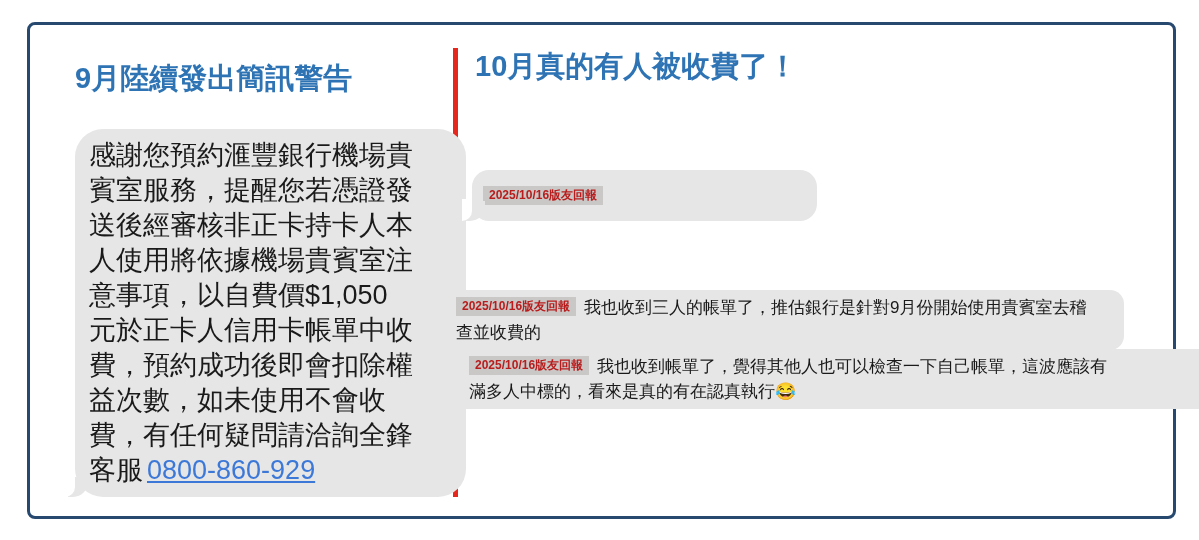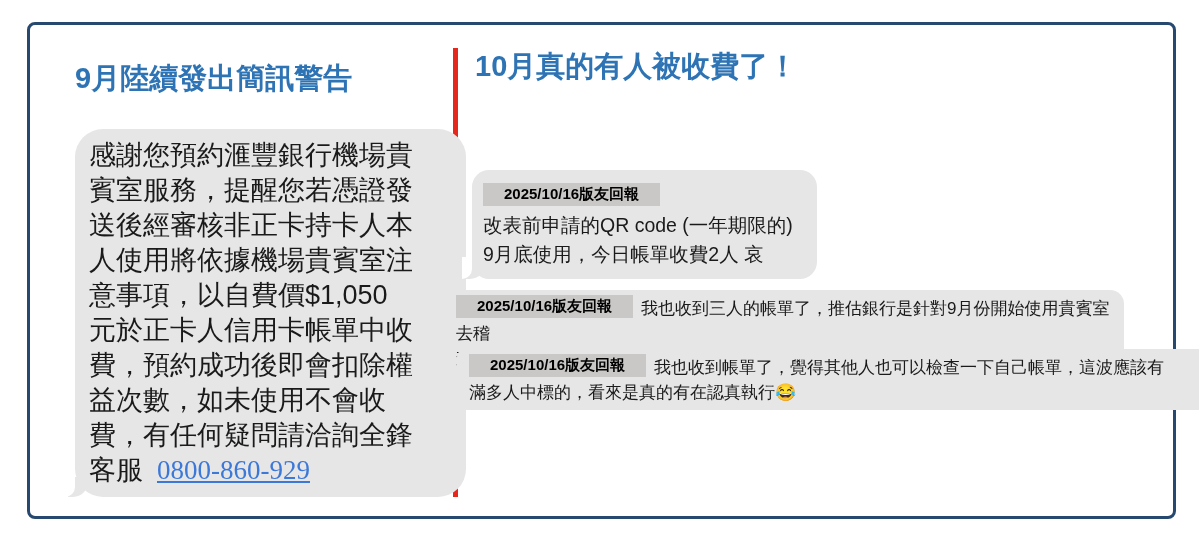--- a/index.html
+++ b/index.html
@@ -45,26 +45,26 @@
     background:#ffffff;border-bottom-right-radius:10px;
   }
 
   .sms-bubble{
     left:75px;top:129px;width:391px;padding:9px 14px;
     font-size:27px;line-height:35px;border-radius:28px;
   }
   .pre{white-space:pre-line;}
   .phone-link{
     color:var(--link-blue);text-decoration:underline;
-    text-decoration-color:var(--link-blue);margin-left:14px;cursor:pointer;font-family:Liberation Serif, serif;
+    text-decoration-color:var(--link-blue);margin-left:4px;cursor:pointer;
   }
 
   .tag{
-    display:inline-block;background:var(--tag-gray);color:#000000;
-    font-size:15px;font-weight:700;line-height:1.25;padding:2px 21px;
+    display:inline-block;background:var(--tag-gray);color:#b91c1c;
+    font-size:12px;font-weight:700;line-height:1.25;padding:2px 6px;
     vertical-align:3px;
   }
   .tag-line{display:block;margin-bottom:4px;}
   .tag-line .tag{vertical-align:baseline;}
   .inline-tag{margin-right:8px;}
 
   .report-1{left:472px;top:170px;width:345px;padding:8px 11px 10px 11px;font-size:19.5px;line-height:29px;}
   .report-2{left:444px;top:290px;width:680px;padding:5px 12px;font-size:17px;line-height:25px;border-radius:14px;}
   .report-3{left:457px;top:349px;width:831px;padding:5px 12px;font-size:17px;line-height:25px;border-radius:8px;}
 </style>
@@ -86,22 +86,20 @@
 費，預約成功後即會扣除權
 益次數，如未使用不會收
 費，有任何疑問請洽詢全鋒
 客服</span><a class="phone-link">0800-860-929</a>
 </div>
 
 <div class="panel-title right-title">10月真的有人被收費了！</div>
 
 <div class="bubble report-1 tail">
   <span class="tag-line"><span class="tag">2025/10/16版友回報</span></span>
-  <span class="pre">改表前申請的QR code (一年期限的)
-9月底使用，今日帳單收費2人 哀</span>
 </div>
 
 <div class="bubble report-2">
   <span class="tag inline-tag">2025/10/16版友回報</span><span class="pre">我也收到三人的帳單了，推估銀行是針對9月份開始使用貴賓室去稽
 查並收費的</span>
 </div>
 
 <div class="bubble report-3">
   <span class="tag inline-tag">2025/10/16版友回報</span><span class="pre">我也收到帳單了，覺得其他人也可以檢查一下自己帳單，這波應該有
 滿多人中標的，看來是真的有在認真執行😂</span>

